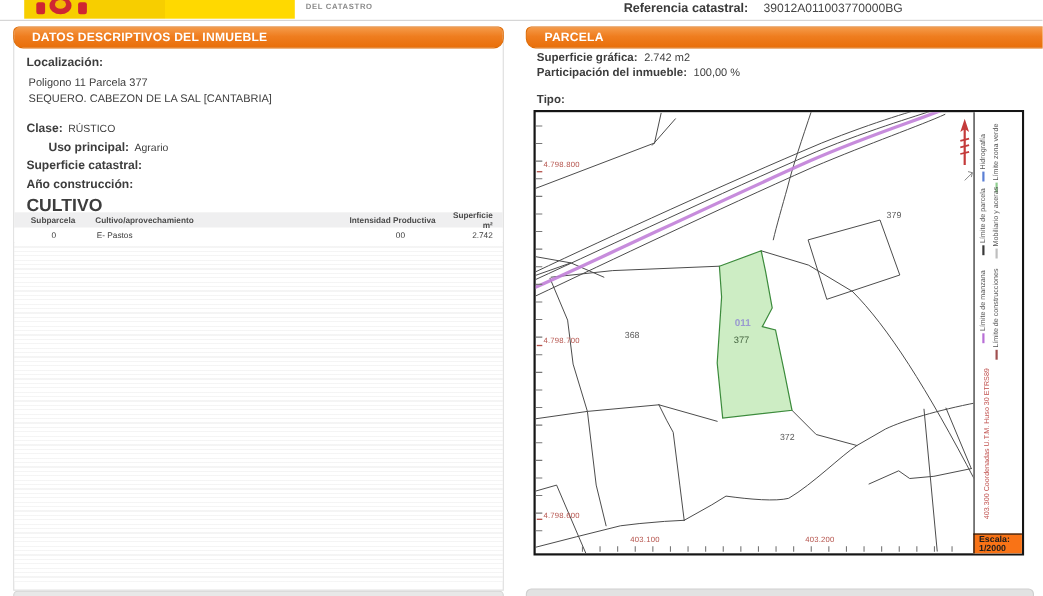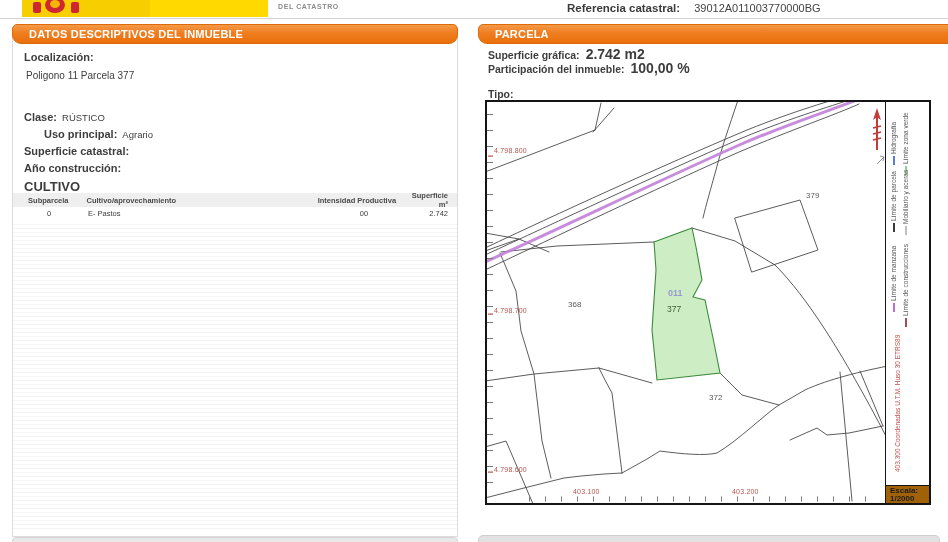--- a/index.html
+++ b/index.html
@@ -33,33 +33,33 @@
   .col1{width:72px;text-align:center;}
   .col2{width:220px;text-align:left;padding-left:3px;}
   .col3{width:112px;text-align:center;}
   .col4{flex:1;text-align:right;padding-right:9px;}
   #stripes{left:13px;top:221px;width:444px;height:308px;z-index:2;
            background:repeating-linear-gradient(180deg,#ffffff 0 3px,#f1f1f1 3px 4px);opacity:.75;}
   #left-footer{left:12px;top:537px;width:446px;height:6px;background:#e8e8e8;border:1px solid #d5d5d5;border-radius:4px 4px 0 0;box-sizing:border-box;}
 
   
   .rfield{left:488px;font-size:10.5px;font-weight:bold;color:#3d3d3d;}
-  .rfield .val{font-weight:bold;font-size:14px;margin-left:6px;}
+  .rfield .val{font-weight:normal;font-size:10px;margin-left:6px;}
   #right-footer{left:478px;top:535px;width:462px;height:8px;background:#e2e2e2;border:1px solid #cfcfcf;border-radius:5px 5px 0 0;box-sizing:border-box;}
 
   
   #map-box{left:485px;top:100px;width:446px;height:405px;border:2px solid #151515;box-sizing:border-box;background:#fff;}
   #map-svg{position:absolute;left:0;top:0;}
   #legend-col{position:absolute;left:398px;top:0;width:44px;height:401px;border-left:1.5px solid #151515;box-sizing:border-box;background:#fff;}
   .vtext{position:absolute;transform-origin:0 0;transform:rotate(-90deg);white-space:nowrap;
          display:flex;align-items:center;gap:2px;font-size:6.5px;color:#555;height:8px;line-height:8px;}
   .dash{display:inline-block;width:9px;height:2px;}
   #utm-note{color:#c0504d;font-size:6.5px;}
   #escala-box{position:absolute;left:398px;top:383px;width:44px;height:18px;border-left:1.5px solid #151515;border-top:1.5px solid #151515;
-              box-sizing:border-box;font-size:8px;font-weight:bold;color:#1c1c1c;padding:1px 0 0 4px;line-height:8px;background:#a16207;}
+              box-sizing:border-box;font-size:8px;font-weight:bold;color:#1c1c1c;padding:1px 0 0 4px;line-height:8px;background:#f97316;}
 
   .map-label{font-size:8px;color:#5a5a5a;z-index:2;}
   #p011{font-size:9px;font-weight:bold;color:#9a9ad0;}
   #p377{font-size:8.5px;color:#40603c;}
   .redcoord{font-size:7px;color:#b5534c;letter-spacing:.2px;z-index:2;}
 </style>
 </head>
 <body>
 
 <div id="page">
@@ -76,34 +76,35 @@
   <div class="abs" id="topline"></div>
   <div class="abs" id="refbar">
     <span>Referencia catastral:</span><span class="val">39012A011003770000BG</span>
   </div>
 
   <div class="abs banner" id="banner-left"><span>DATOS DESCRIPTIVOS DEL INMUEBLE</span></div>
   <div class="abs" id="left-box"></div>
 
   <div class="abs lfield" style="top:51px;">Localización:</div>
   <div class="abs lline" style="top:70px;">Poligono 11 Parcela 377</div>
+  <div class="abs lline" style="top:85px;">SEQUERO. CABEZON DE LA SAL [CANTABRIA]</div>
 
   <div class="abs lfield" style="top:111px;">
     <span>Clase:</span><span class="val">RÚSTICO</span>
   </div>
   <div class="abs lfield" style="top:128px;margin-left:20px;">
     <span>Uso principal:</span><span class="val">Agrario</span>
   </div>
   <div class="abs lfield" style="top:145px;">
     <span>Superficie catastral:</span><span class="val"></span>
   </div>
   <div class="abs lfield" style="top:162px;">
     <span>Año construcción:</span><span class="val"></span>
   </div>
-  <div class="abs lfield" style="top:179px;font-size:13px;">CULTIVO</div>
+  <div class="abs lfield" style="top:179px;font-size:16px;">CULTIVO</div>
 
   <div class="abs" id="cultivo-table">
     <div class="thead">
       <div class="col1">Subparcela</div>
       <div class="col2">Cultivo/aprovechamiento</div>
       <div class="col3">Intensidad Productiva</div>
       <div class="col4">Superficie m²</div>
     </div>
     <div class="trow">
       <div class="col1">0</div>

